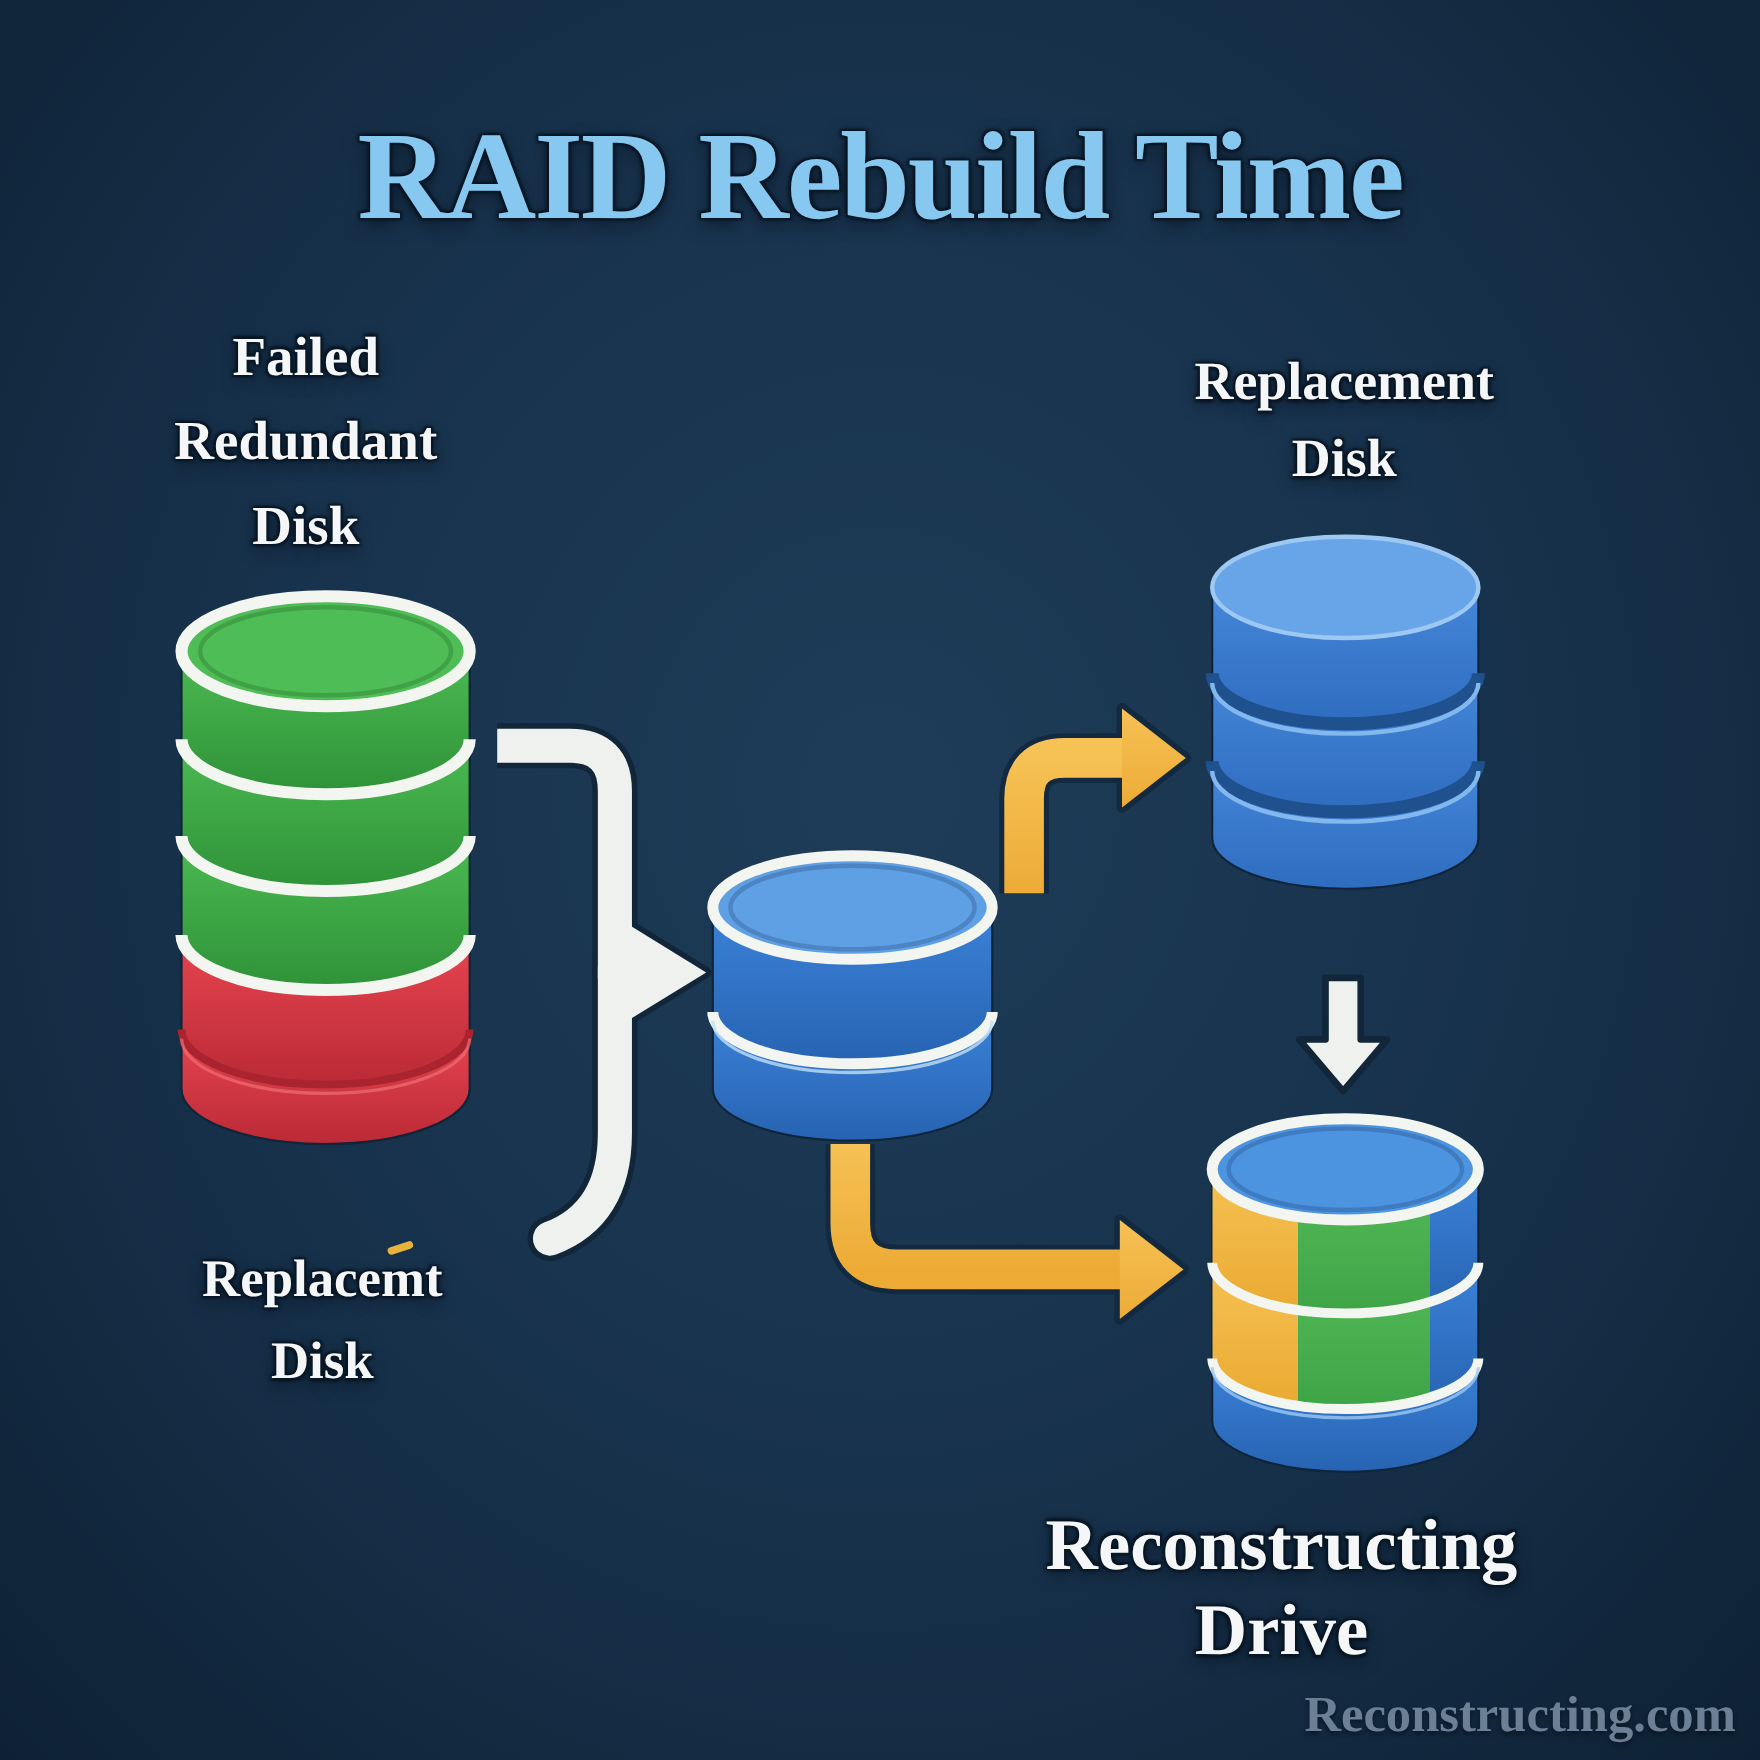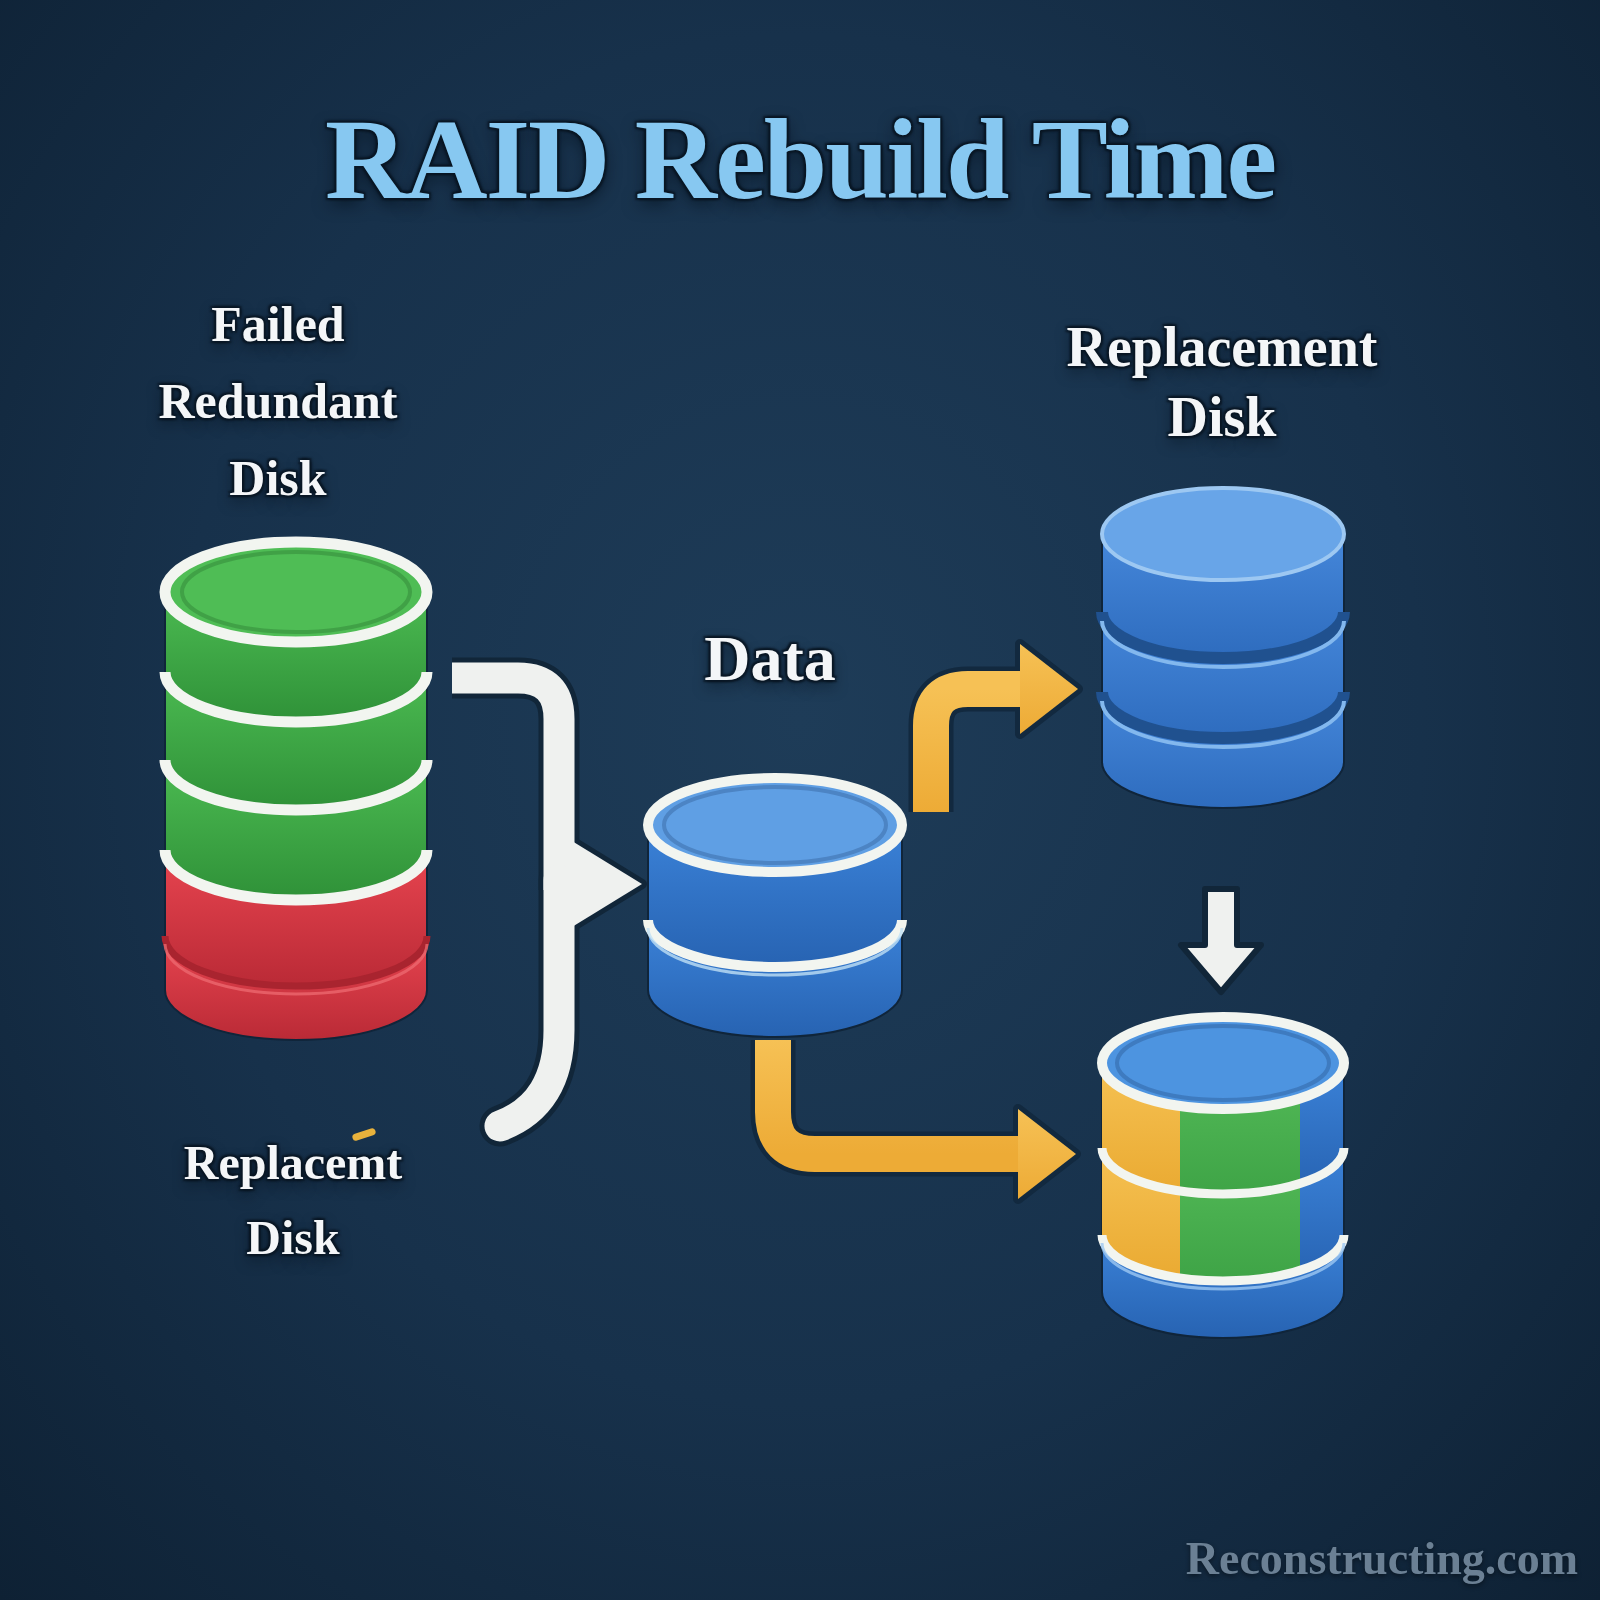--- a/index.html
+++ b/index.html
@@ -24,21 +24,21 @@
   .lbl{
     position:absolute;transform:translate(-50%,-50%);
     text-align:center;color:#f4f6f8;font-weight:800;white-space:nowrap;
     text-shadow:2px 2px 2px rgba(9,22,36,.9),-2px 2px 2px rgba(9,22,36,.9),
                 2px -2px 2px rgba(9,22,36,.9),-2px -2px 2px rgba(9,22,36,.9),
                 0 6px 14px rgba(4,12,22,.55);
     z-index:3;
   }
   .lbl-failed{left:278px;top:401px;font-size:50px;line-height:77px;text-align:center;}
   .lbl-rebuild{left:770px;top:659px;font-size:64px;line-height:78px;}
-  .lbl-replacement{left:1222px;top:382px;font-size:56px;line-height:70px;}
+  .lbl-replacement{left:1222px;top:382px;font-size:49px;line-height:70px;}
   .lbl-replacemt{left:293px;top:1200px;font-size:48px;line-height:75px;}
   .lbl-reconstructing{left:1165px;top:1444px;font-size:66px;line-height:78px;}
   .watermark{
     position:absolute;top:1532px;right:22px;
     font-size:46px;font-weight:700;color:#6b8094;
     text-shadow:0 2px 5px rgba(0,0,0,.45);
     z-index:3;
   }
   svg.diagram{position:absolute;left:0;top:0;z-index:1;}
   .accent{
@@ -53,33 +53,36 @@
 
   <div class="title">RAID Rebuild Time</div>
 
   <div class="lbl lbl-failed">
     <div>Failed</div>
     <div>Redundant</div>
     <div>Disk</div>
   </div>
 
   <div class="lbl lbl-rebuild">
-    <div>Data</div>
   </div>
 
   <div class="lbl lbl-replacement">
     <div>Replacement</div>
     <div>Disk</div>
   </div>
 
   <div class="lbl lbl-replacemt">
     <div>Replacemt</div>
     <div>Disk</div>
   </div>
 
+  <div class="lbl lbl-reconstructing">
+    <div>Reconstructing</div>
+    <div>Drive</div>
+  </div>
 
   <div class="accent"></div>
 
   <div class="watermark">Reconstructing.com</div>
 
   <svg class="diagram" width="1600" height="1600" viewBox="0 0 1600 1600">
     <defs>
       <linearGradient id="gGreen" x1="0" y1="0" x2="0" y2="1">
         <stop offset="0" stop-color="#4cbb52"></stop>
           <stop offset="1" stop-color="#2f9138"></stop>

